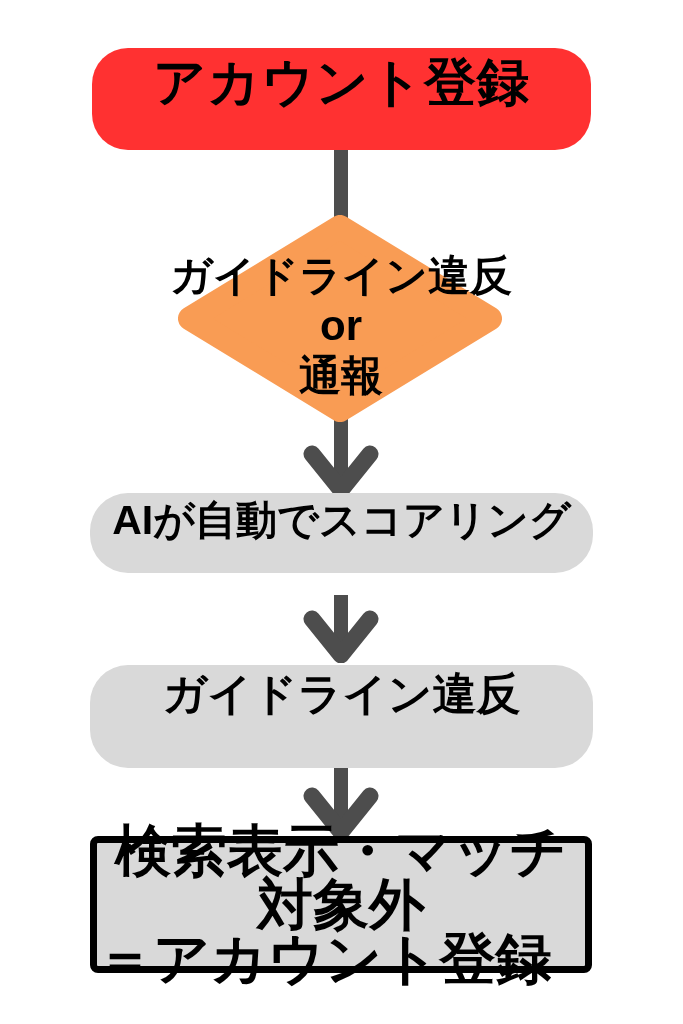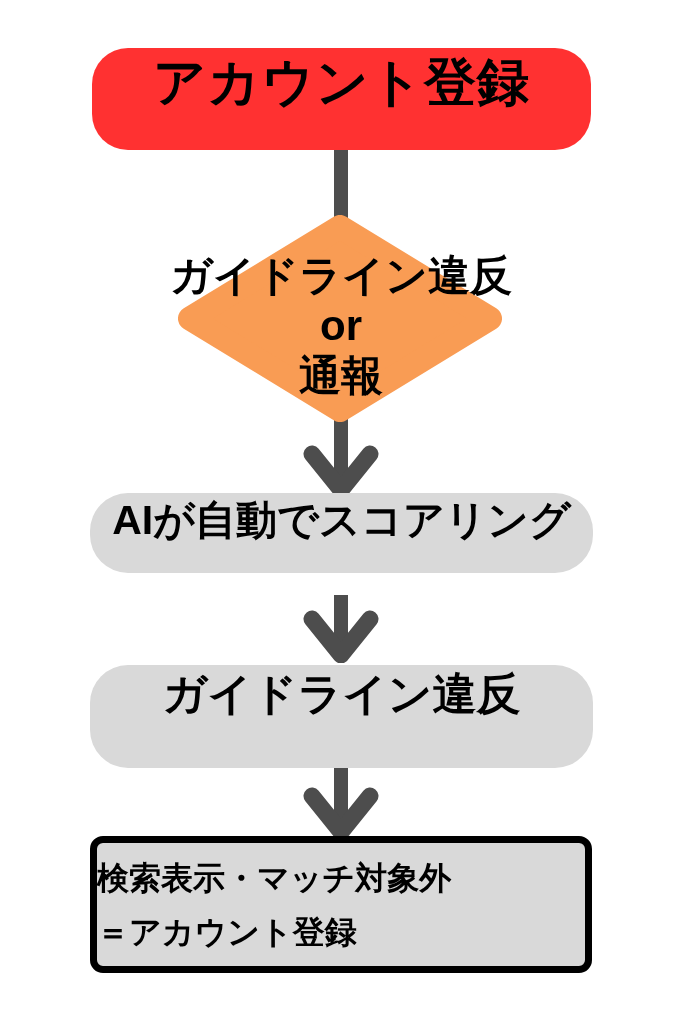--- a/index.html
+++ b/index.html
@@ -65,22 +65,22 @@
   .node-process-2 {
     left: 90px; top: 665px; width: 503px; height: 103px;
     background: var(--process-fill, #d9d9d9);
     border-radius: 38px;
     font-size: 44px;
   }
   .node-result {
     left: 90px; top: 836px; width: 502px; height: 137px;
     background: var(--result-fill, #d9d9d9);
     border: 7px solid var(--result-border, #000000);
-    border-radius: 13px;
-    font-size: 32px;
+    border-radius: 8px;
+    font-size: 56px;
     line-height: 54px;
     flex-direction: column;
   }
   .edge { position: absolute; }
   .edge .shaft {
     stroke: var(--arrow, #4d4d4d);
     stroke-width: 14;
     fill: none;
   }
   .edge .head {

